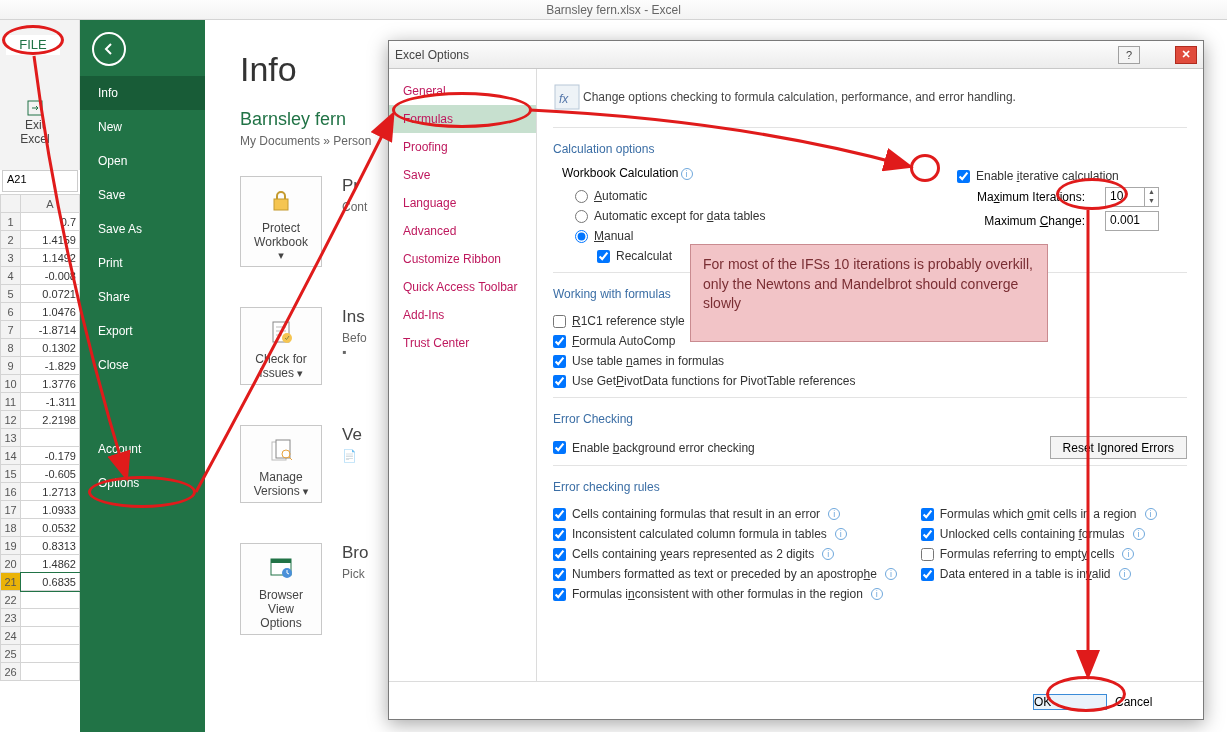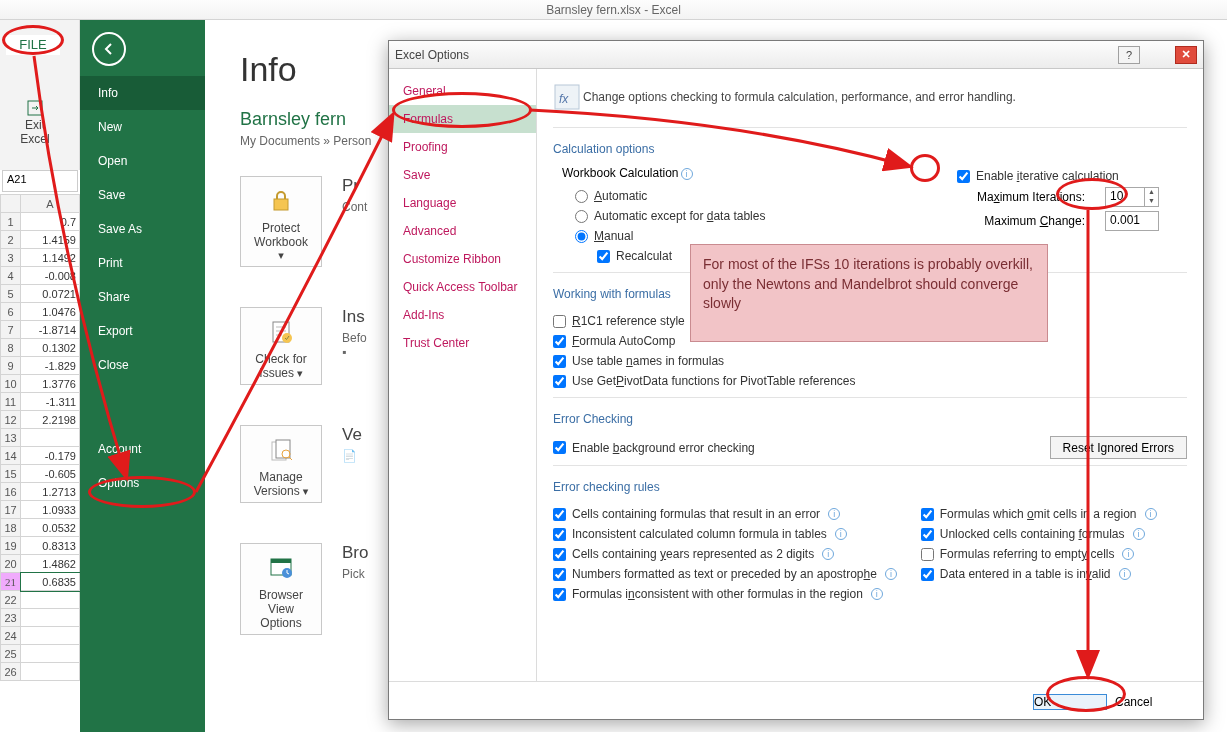--- a/index.html
+++ b/index.html
@@ -34,21 +34,21 @@
 .info-area .row { display:flex; align-items:flex-start; }
 
 
 .sheet { position:absolute; left:0; top:170px; width:80px; }
 .namebox { height:22px; border:1px solid #ccc; background:#fff; margin:0 2px 2px 2px; padding:2px 4px; font-size:11px; }
 .sheet table { border-collapse: collapse; width:100%; }
 .sheet td, .sheet th { border:1px solid #d4d4d4; font-size:11px; height:18px; padding:0 3px; color:#333; }
 .sheet th { background:#f3f3f3; text-align:center; font-weight:normal; color:#555; }
 .sheet td.rowhdr { background:#f3f3f3; text-align:center; width:20px; color:#555; }
 .sheet td.val { text-align:right; }
-.sheet tr.sel td.rowhdr { background:#f0abfc;font-family:Liberation Serif, serif; }
+.sheet tr.sel td.rowhdr { background:#eab308; }
 .sheet tr.sel td.val { background:#fff; outline:1px solid #217346; }
 
 
 .dialog { position:absolute; left:388px; top:40px; width:816px; height:680px; background:#fff; border:1px solid #7a7a7a; box-shadow:0 4px 18px rgba(0,0,0,0.35); }
 .dialog .dlg-title { height:28px; background:linear-gradient(#fdfdfd,#ececec); border-bottom:1px solid #c8c8c8; display:flex; align-items:center; padding:0 6px; color:#444;gap:32px; }
 .dialog .dlg-title .spacer { flex:1; }
 .dialog .dlg-title .winbtn { width:22px; height:18px; margin-left:3px; border:1px solid #a0a0a0; background:#f4f4f4; display:inline-flex; align-items:center; justify-content:center; font-size:11px; }
 .dialog .dlg-title .closebtn { background:#e04b3c; border-color:#b02b1f; color:#fff; font-weight:bold; }
 .dialog-body { display:flex; height:612px; }
 .dlg-nav { width:148px; border-right:1px solid #dcdcdc; padding:8px 0; }

